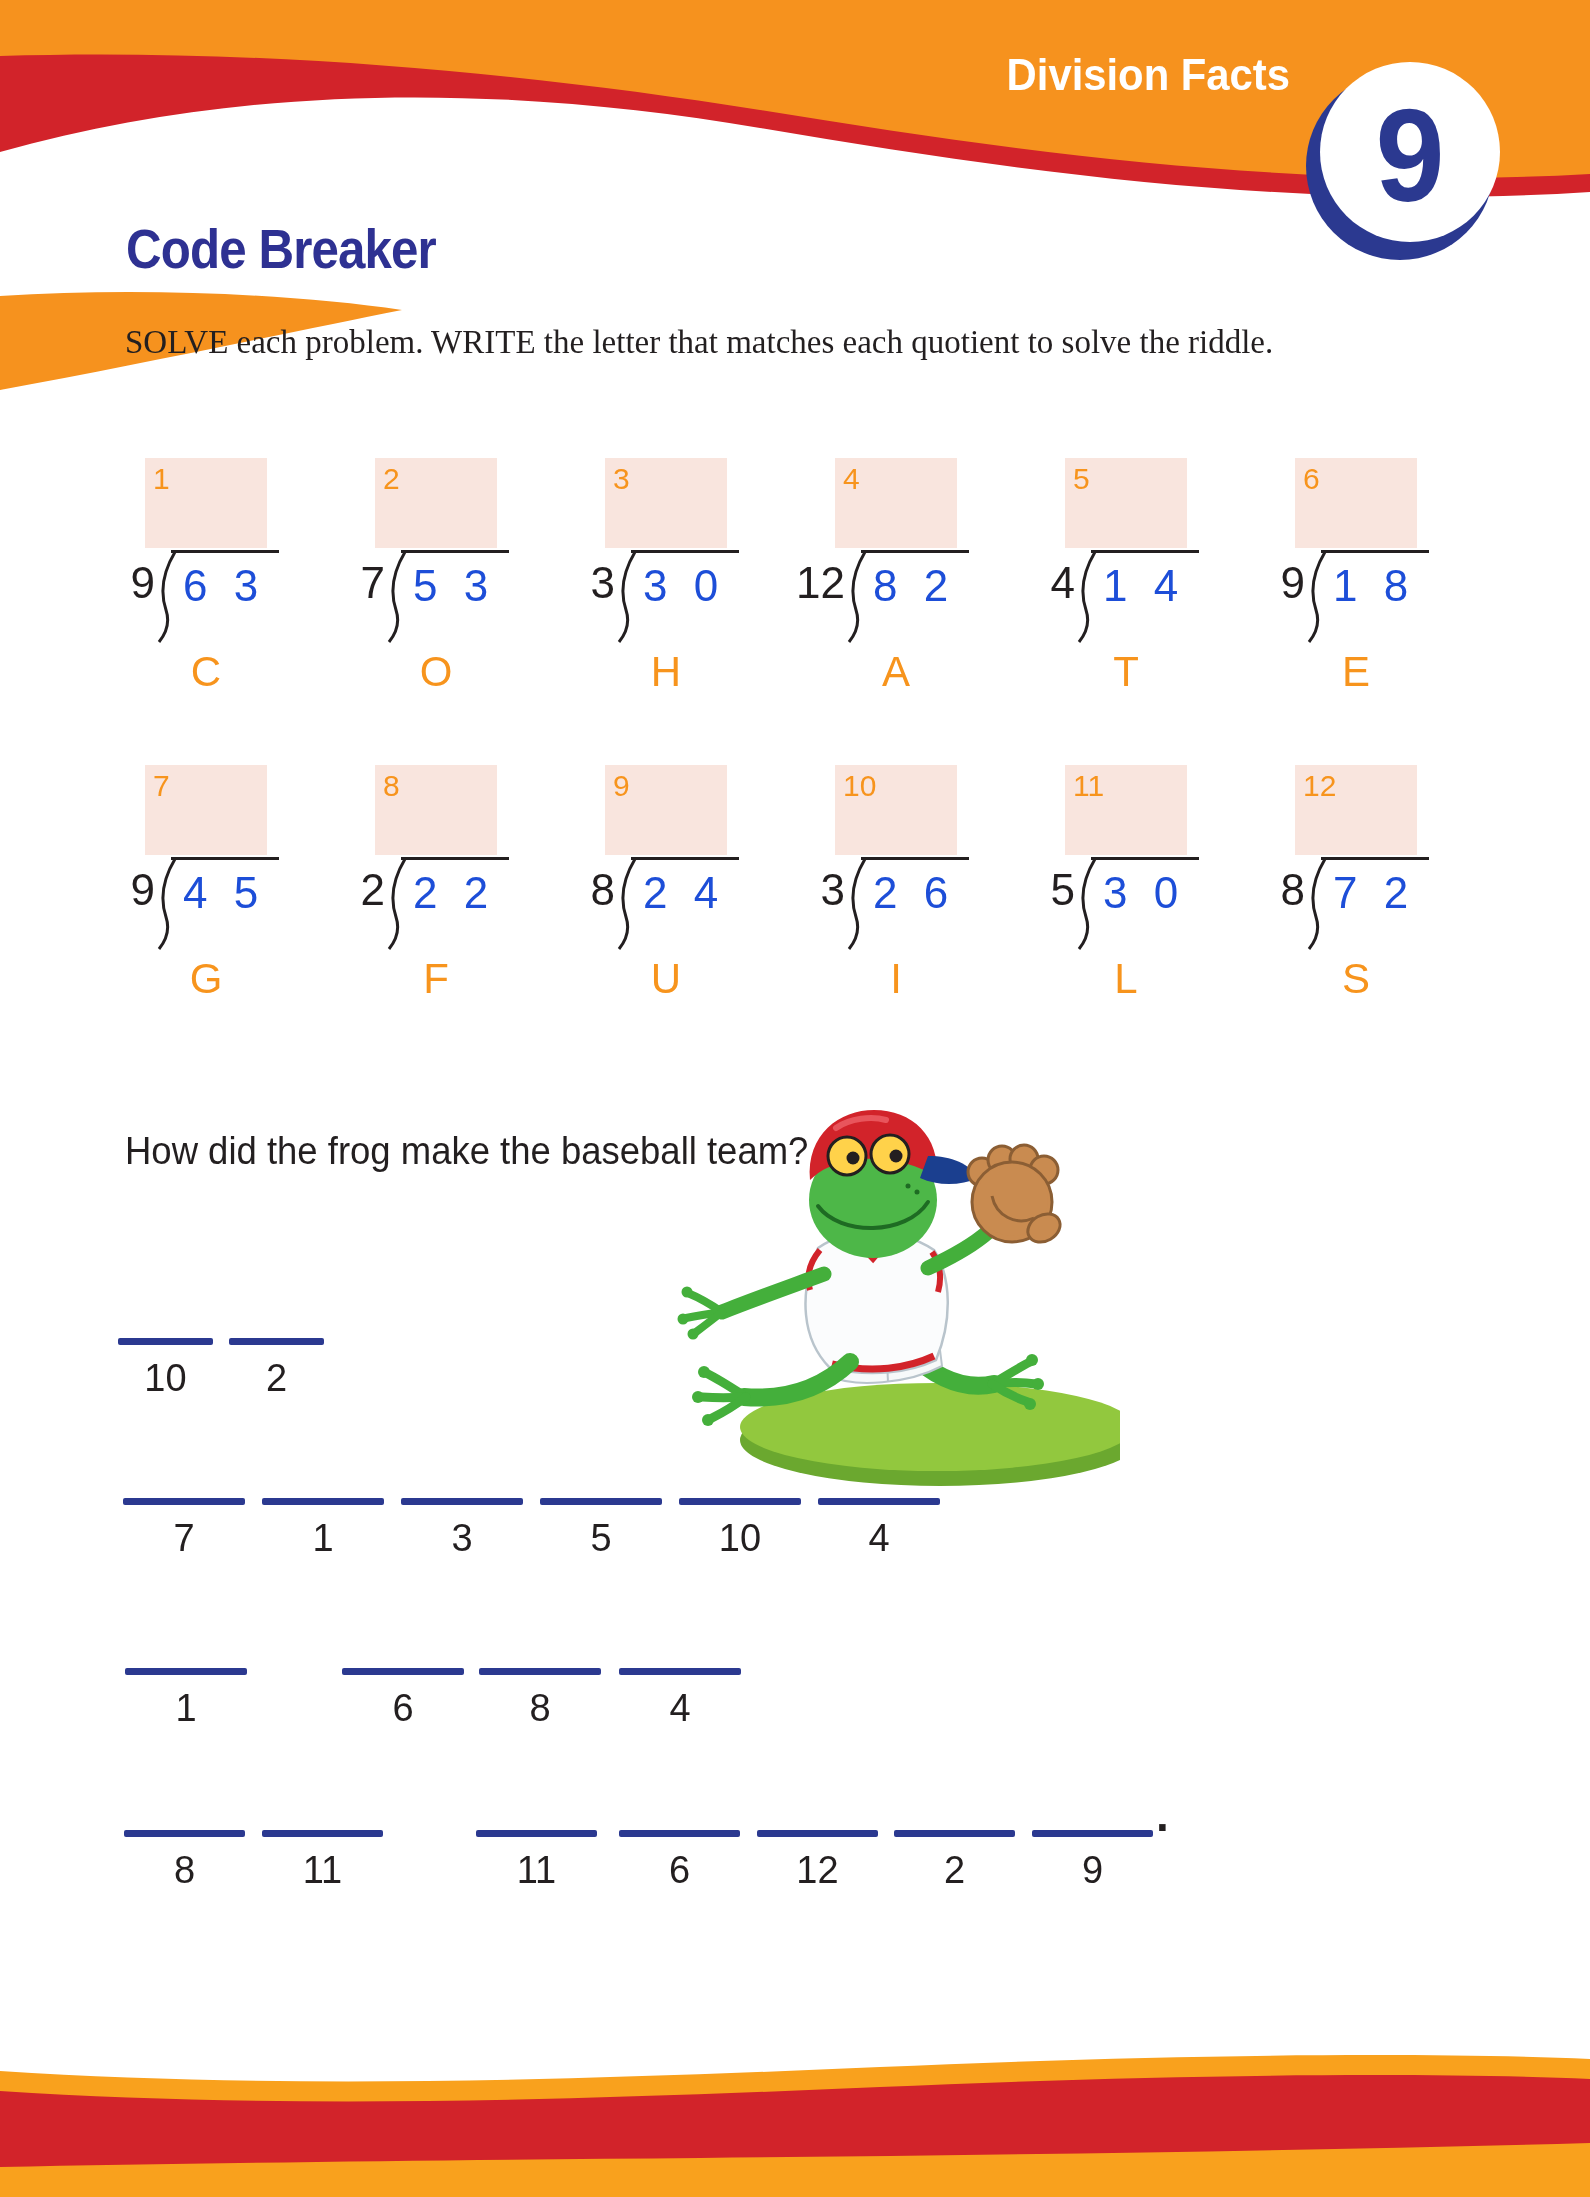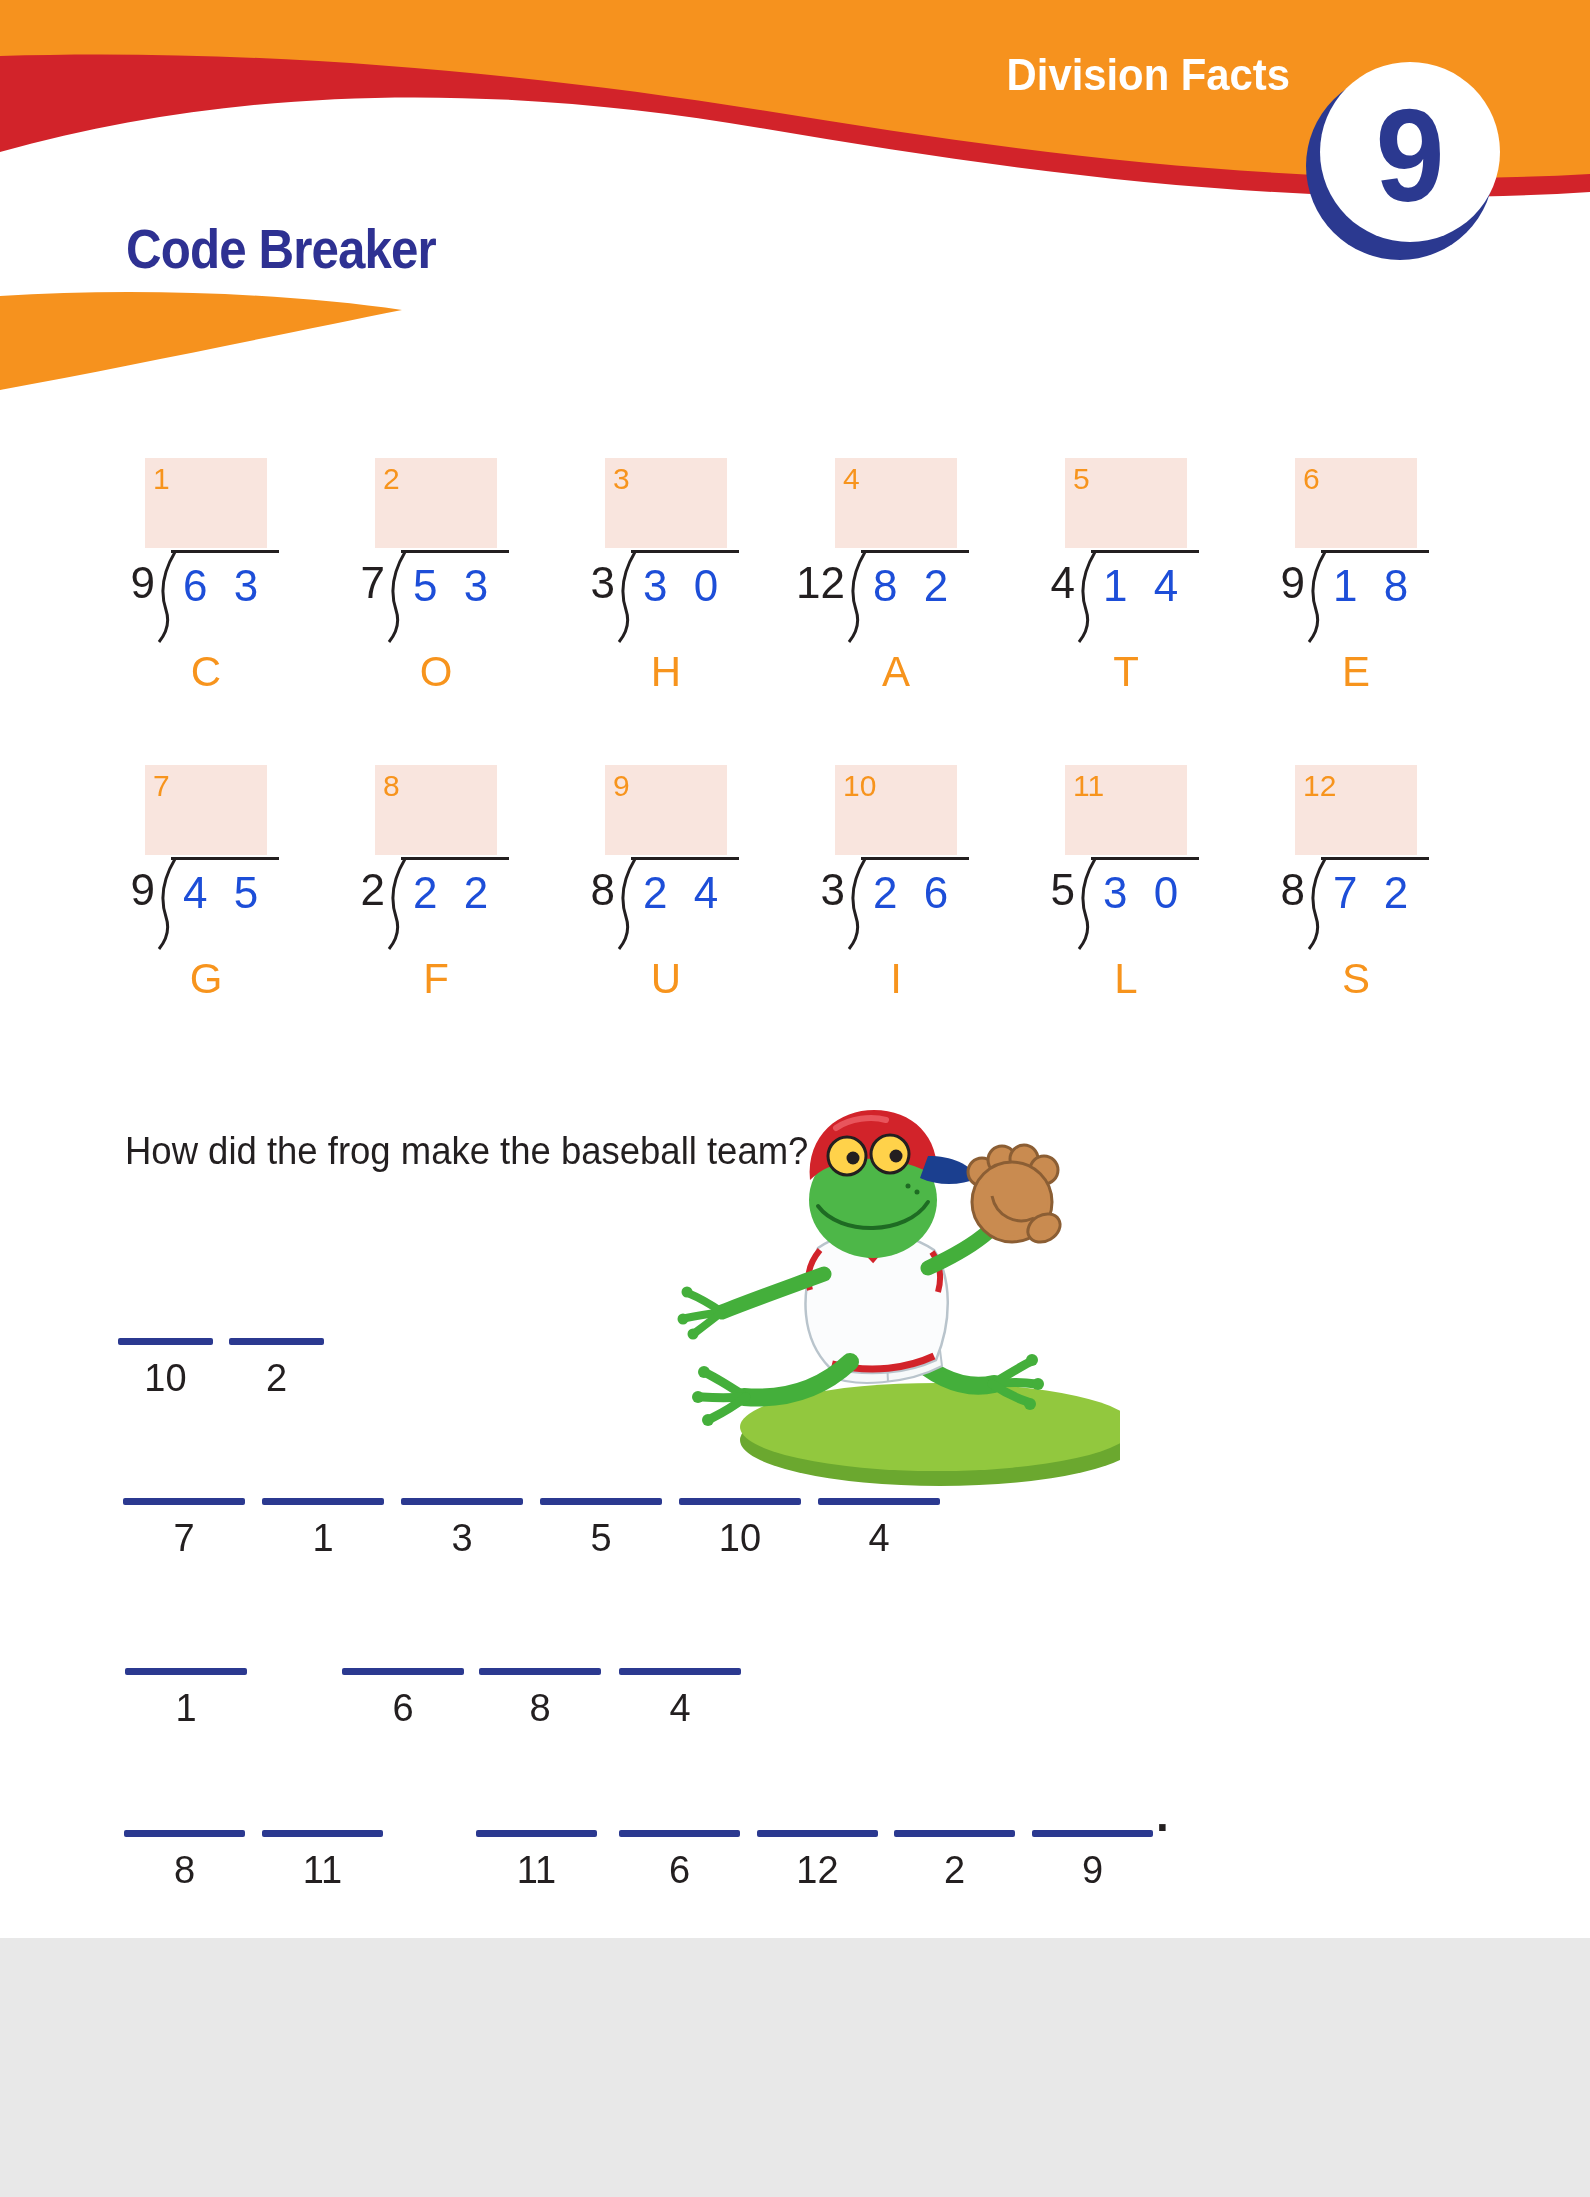--- a/index.html
+++ b/index.html
@@ -1,16 +1,16 @@
 <!DOCTYPE html>
 <html><head>
 <meta charset="utf-8">
 <style>
   html,body{margin:0;padding:0;background:#e8e8e8;}
-  #page{position:relative;width:1590px;height:1938px;background:#ffffff;overflow:hidden;
+  #page{position:relative;width:1590px;height:2197px;background:#ffffff;overflow:hidden;
         font-family:"Liberation Sans",sans-serif;color:#231F20;}
   .abs{position:absolute;}
   svg.block{position:absolute;display:block;}
 
   
   #division-facts{left:790px;top:50px;width:500px;text-align:right;font-size:44px;font-weight:bold;
         color:#ffffff;transform:scaleX(.95);transform-origin:right center;}
   #badge-num{left:1338px;top:84px;width:144px;height:144px;line-height:144px;text-align:center;
         font-size:132px;font-weight:bold;color:#2B3990;transform:scaleX(.94);}
   #page-title{left:126px;top:216px;font-size:56px;font-weight:bold;color:#2E3192;
@@ -46,20 +46,21 @@
     <path fill="#D2232A" d="M0,0 H1590 V192 C1310,210 1040,176 760,128 C520,87 255,80 0,152 Z"></path>
     <path fill="#F6921E" d="M0,0 H1590 V174 C1310,190 1040,156 760,110 C520,72 255,48 0,56 Z"></path>
     <circle cx="1400" cy="166" r="94" fill="#2B3990"></circle>
     <circle cx="1410" cy="152" r="90" fill="#FFFFFF"></circle>
     <path fill="#F6921E" d="M0,296 C140,287 292,294 402,310 C292,332 140,364 0,390 Z"></path>
   </svg>
 
   <div class="abs" id="division-facts">Division Facts</div>
   <div class="abs" id="badge-num">9</div>
   <div class="abs" id="page-title">Code Breaker</div>
+  <div class="abs" id="instructions">SOLVE each problem. WRITE the letter that matches each quotient to solve the riddle.</div>
 
   <div class="prob r1 c0">
     <div class="ansbox">
       <span class="pnum">1</span>
       </div>
     <span class="divisor">9</span>
     <svg class="bracket" viewBox="0 0 22 96">
       <path d="M18,2 C6,22 3,42 9,60 C13,72 10,82 2,92" stroke="#231F20" stroke-width="3" fill="none"></path>
       </svg>
     <span class="dividend">6 3</span>

